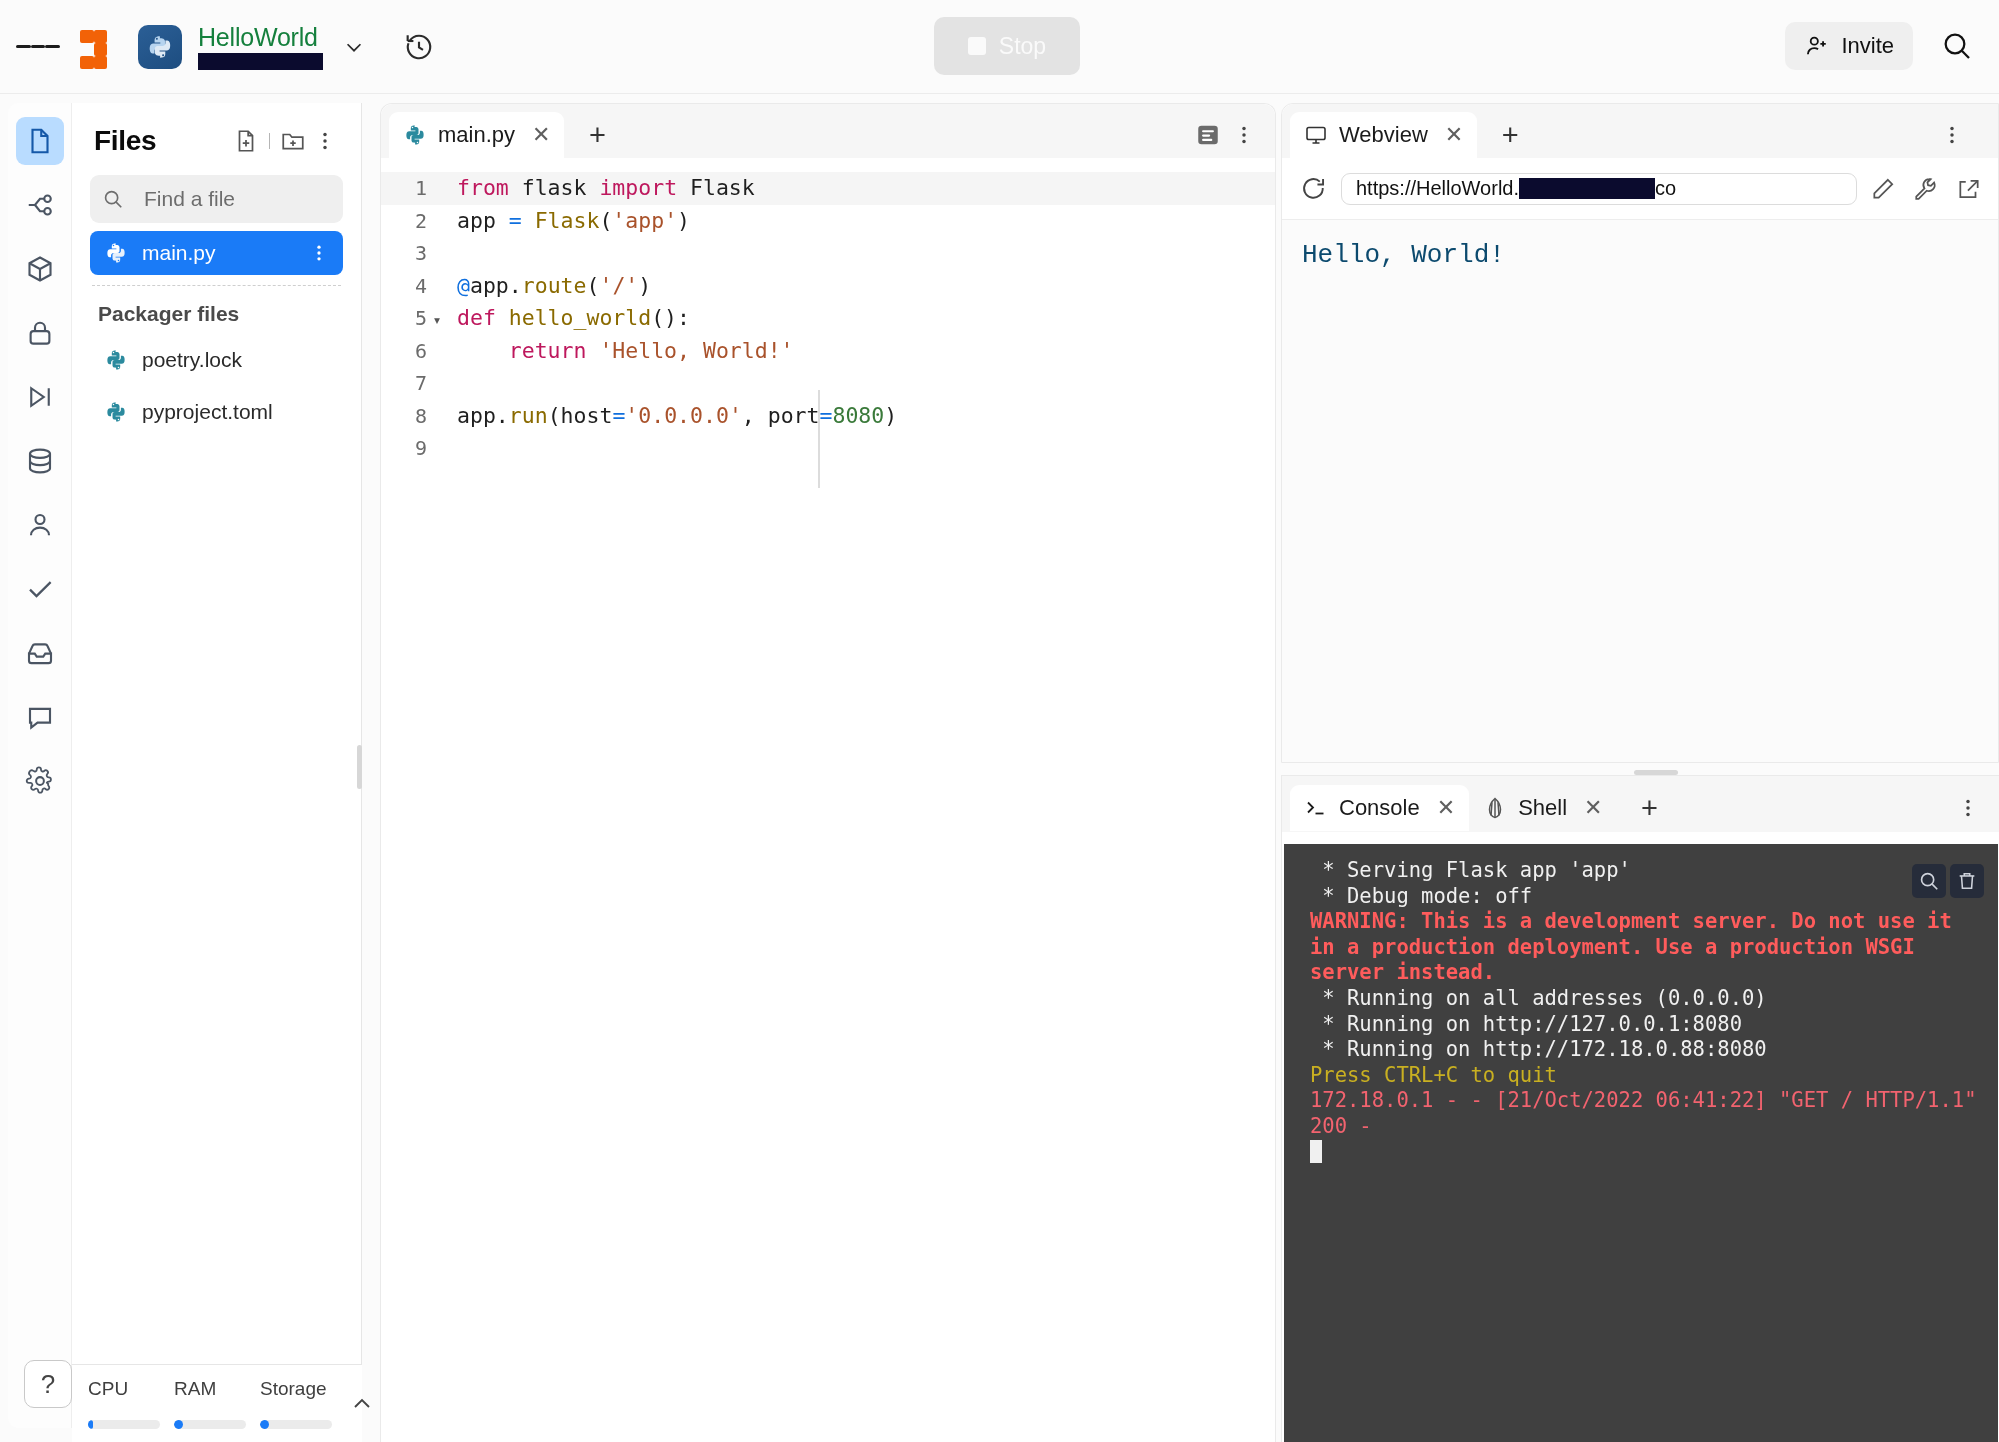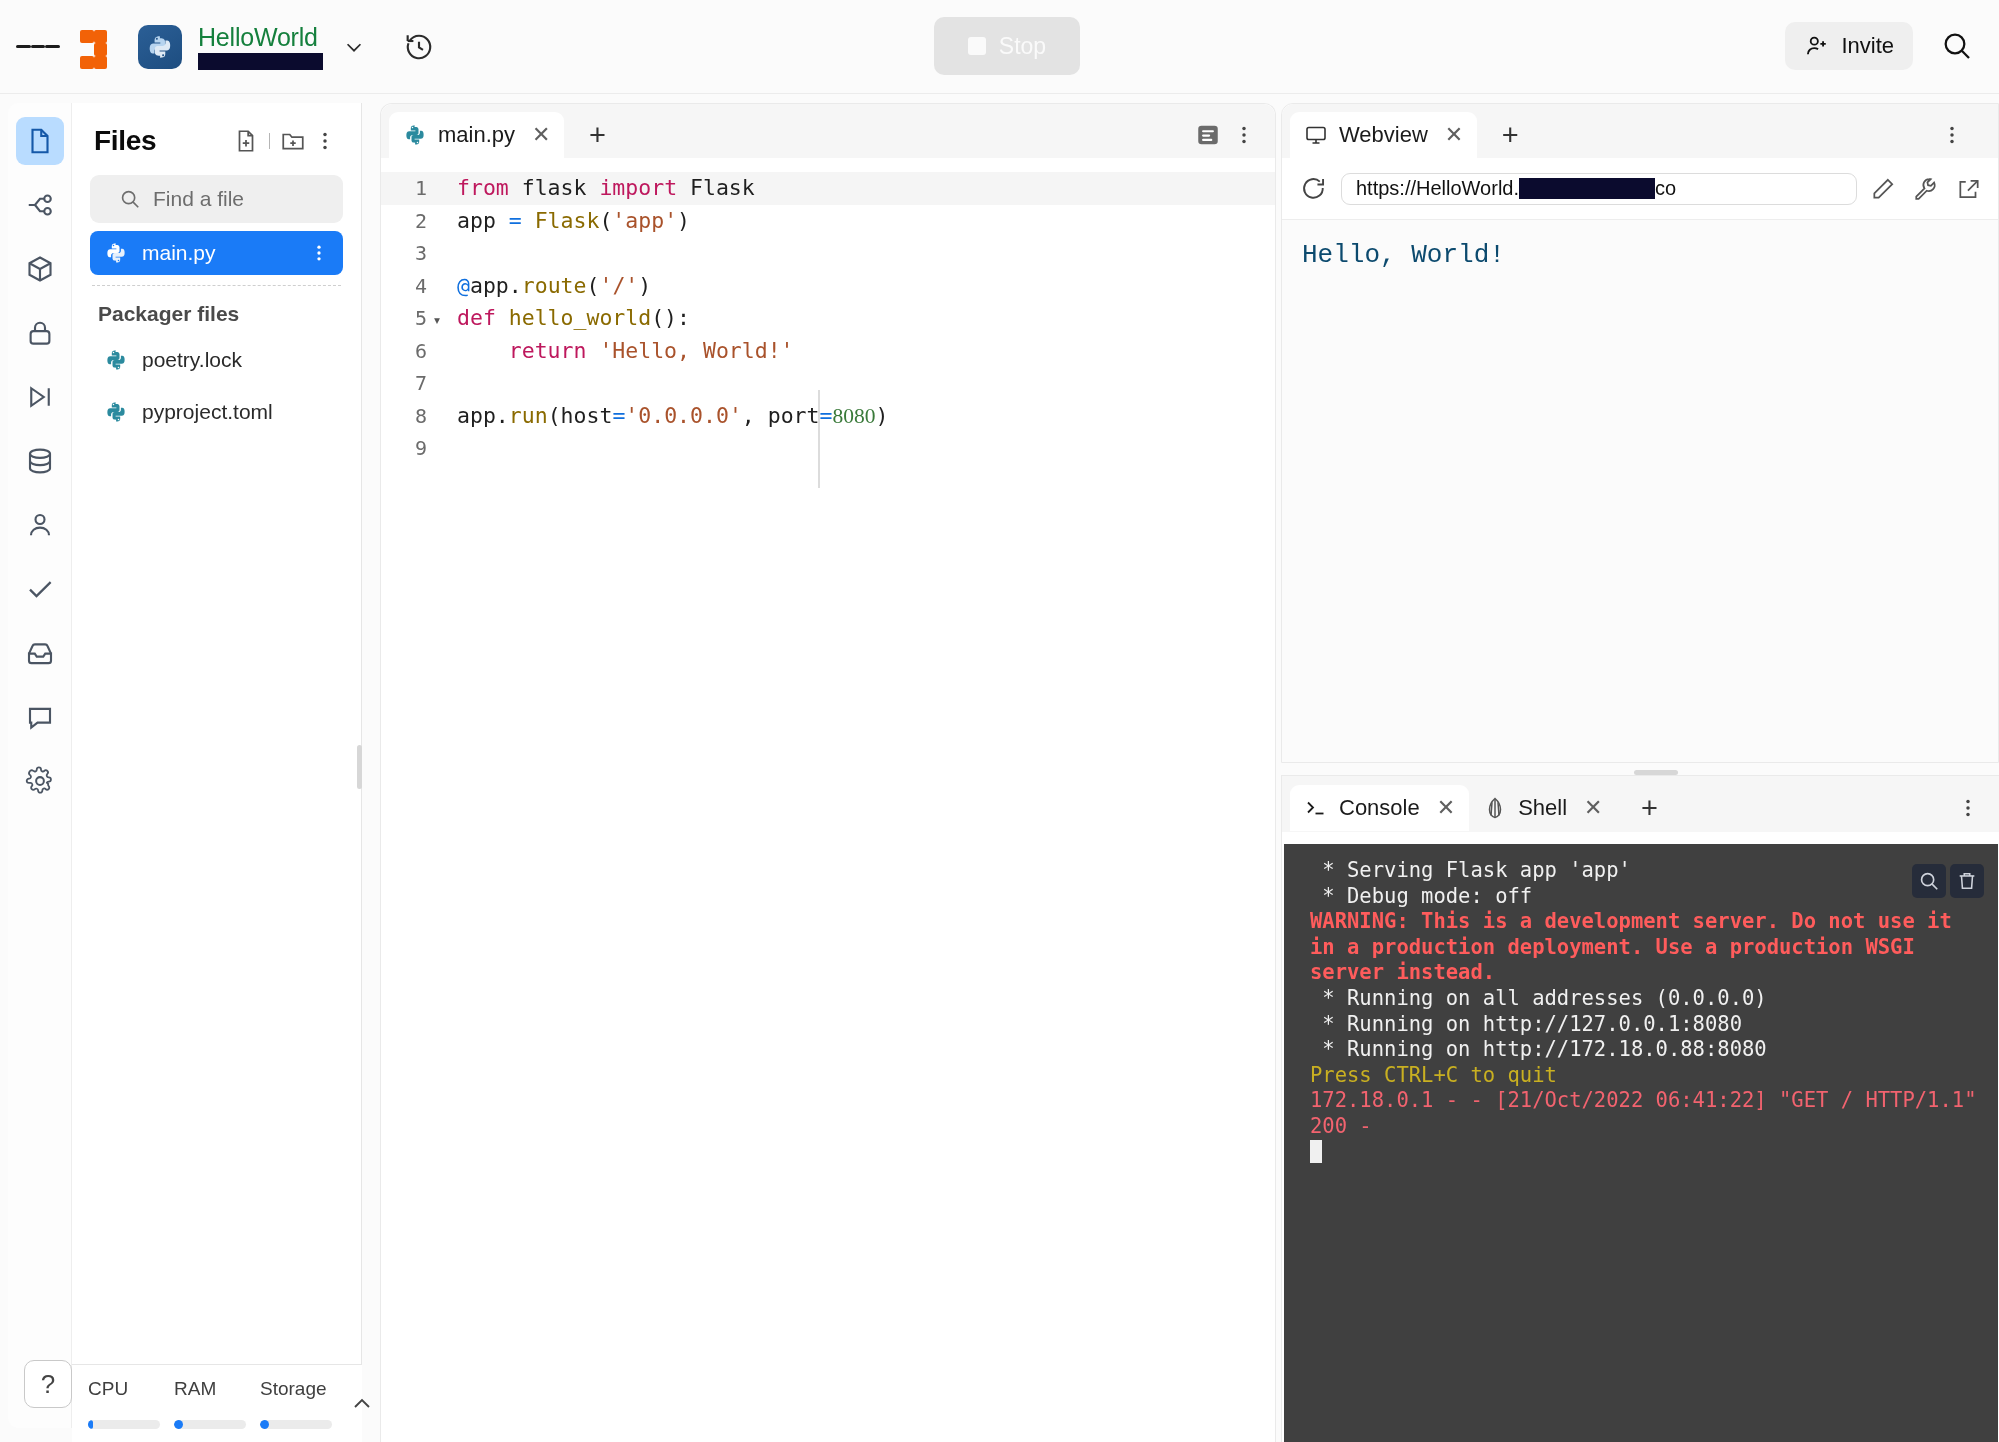--- a/index.html
+++ b/index.html
@@ -69,21 +69,21 @@
   .sidebar {
     position: absolute; left: 72px; top: 103px; width: 290px; height: 1325px;
     background: #fff; border-right: 1px solid #e6e6e6;
   }
   .sb-header { display: flex; align-items: center; padding: 22px 20px 0 22px; }
   .sb-title { font-size: 28px; font-weight: bold; color: #0b0b0b; flex: 1; letter-spacing: -0.3px;}
   .sb-ico { width: 32px; height: 32px; display: flex; align-items: center; justify-content: center; }
   .sb-div { width: 1px; height: 16px; background: #b5b5b5; margin: 0 7px; }
   .sb-search {
     margin: 18px 18px 0 18px; height: 48px; background: #efefef; border-radius: 9px;
-    display: flex; align-items: center; padding: 0 29px; gap: 12px;
+    display: flex; align-items: center; padding: 0 12px; gap: 20px;
   }
   .sb-search-ph { font-size: 21px; color: #6d6d6d; }
   .file-row {
     margin: 8px 18px 0 18px; height: 44px; border-radius: 8px; display: flex;
     align-items: center; padding: 0 14px; gap: 14px; font-size: 21px; color: #2a2a2a;
   }
   .file-row.sel { background: #1a7bf7; color: #fff; }
   .file-row.sel .file-more { color: #fff; }
   .file-name { flex: 1; }
   .file-more { font-size: 19px; color: #fff; letter-spacing: 1px; }
@@ -123,21 +123,21 @@
   .code-area { position: relative; padding: 14px 0 0 0; background: #fff; height: 1285px; }
   .code-table { font-family: "DejaVu Sans Mono", monospace; font-size: 21.5px; line-height: 32.5px; width: 100%;}
   .cl { display: flex; height: 32.5px; align-items: baseline; }
   .cl.hl { background: #f5f5f5; }
   .lno { width: 46px; text-align: right; color: #6b6b6b; font-size: 20px; flex: 0 0 46px; }
   .fold { width: 20px; flex: 0 0 20px; text-align: center; color: #555; font-size: 15px; }
   .ctext { padding-left: 10px; white-space: pre; color: #1f1f1f; }
   .k  { color: #be185d; }   
   .fn { color: #8a6a00; }   
   .st { color: #a9522b; }   
-  .nu { color: #3a7a3a; font-family: Liberation Serif, serif; }   
+  .nu { color: #3a7a3a; }   
   .op { color: #0f6fde; }   
   .indent-guide { position: absolute; left: 437px; top: 232px; width: 1.5px; height: 98px; background: #dcdcdc; }
 
   
   .webview {
     position: absolute; left: 1281px; top: 103px; width: 718px; height: 660px;
     background: #fff; border-radius: 12px 0 0 0; border: 1px solid #eaeaea;
   }
   .wv-tabbar { height: 54px; display: flex; align-items: center; padding: 8px 21px 0 8px; background: #f6f6f6; border-radius: 12px 0 0 0;}
   .wv-urlbar { height: 62px; display: flex; align-items: center; gap: 13px; padding: 0 16px; background: #fff; border-bottom: 1px solid #ededed;}

